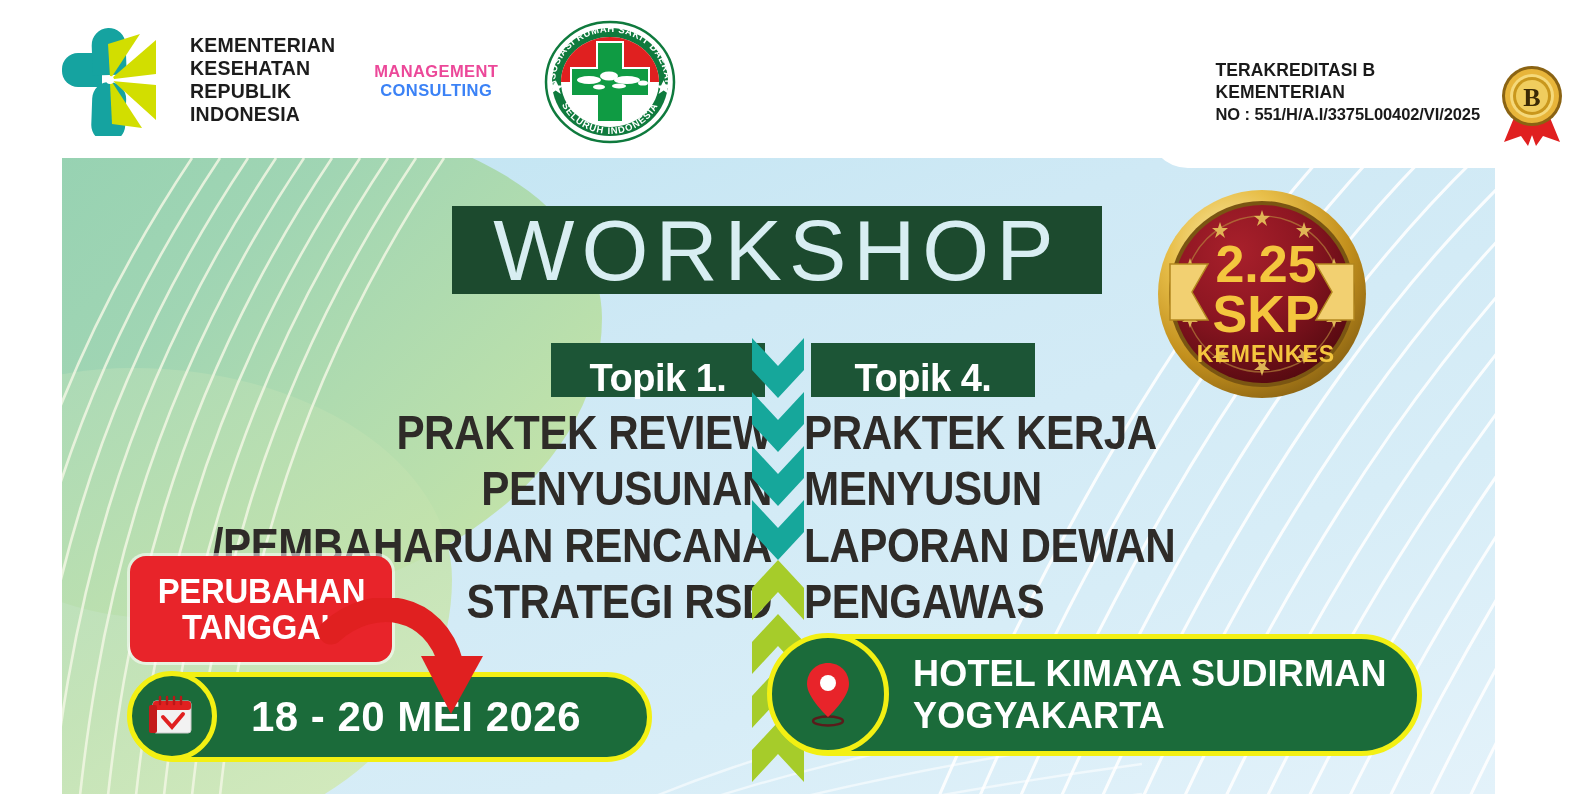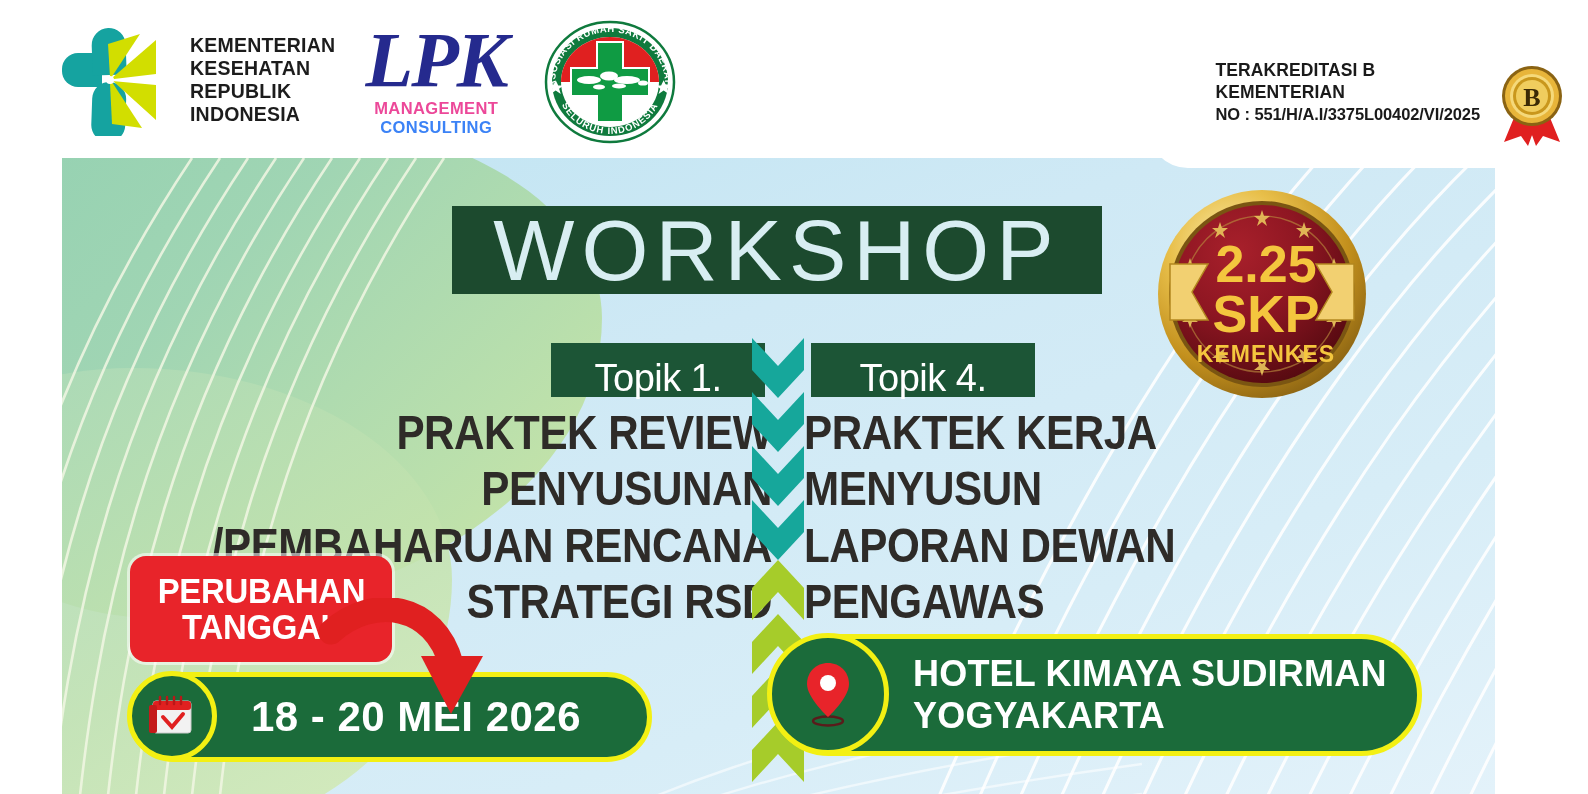--- a/index.html
+++ b/index.html
@@ -230,21 +230,21 @@
     top: 185px;
     height: 54px;
     background: #1c5536;
     display: flex;
     align-items: center;
     justify-content: center;
     padding: 0 16px;
   }
   .topic-label span {
     color: #ffffff;
-    font-weight: normal;
+    font-weight: bold;
     font-size: 38px;
     letter-spacing: -0.5px;
     line-height: 1;
     margin-top: 15px;
   }
   #topic1-label { left: 489px; width: 182px; }
   #topic2-label { left: 749px; width: 192px; }
 
   .topic-body {
     position: absolute;
@@ -487,21 +487,20 @@
         <path d="M58,59 L60,100 L90,104 L60,58 z" fill="#d2de00"></path>
         <circle cx="58" cy="56" r="4" fill="#ffffff"></circle>
       </svg>
     </div>
     <div class="kemenkes-text">KEMENTERIAN
 KESEHATAN
 REPUBLIK
 INDONESIA</div>
 
     <div class="lpk">
-      <div class="lpk-mark">LPK</div>
       <div class="lpk-sub1">
         <span class="g1">MANAGEMENT</span>
       </div>
       <div class="lpk-sub2">
         <span class="g1">CONSULTING</span>
       </div>
     </div>
 
     <div class="arsada">
       <svg width="146" height="132" viewBox="0 0 146 132">

